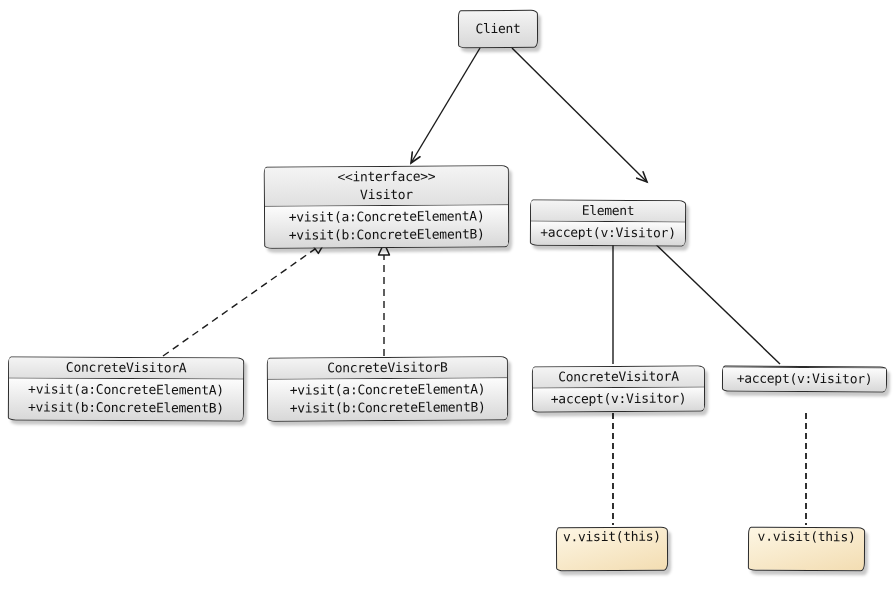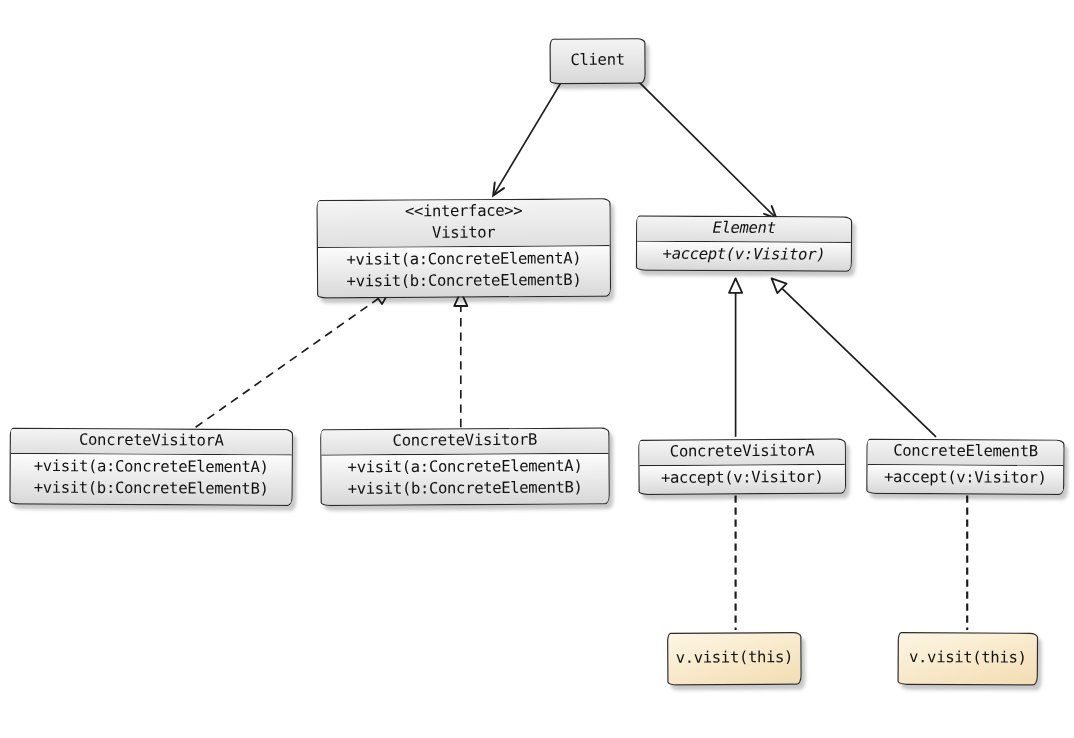--- a/index.html
+++ b/index.html
@@ -65,21 +65,21 @@
   .uml-class .class-name { font-weight: bold; font-weight: normal; }
   .solo-box {
     display: flex;
     align-items: center;
     justify-content: center;
     background: linear-gradient(var(--header-fill-top), var(--body-fill-bottom));
   }
   .uml-note {
     background: linear-gradient(165deg, var(--note-fill-top), var(--note-fill-bottom));
     display: flex;
-    align-items: center;
+    align-items: flex-start;
     justify-content: center;
   }
   .tilt-l { transform: rotate(-0.35deg); }
   .tilt-r { transform: rotate(0.3deg); }
 </style>
 </head>
 <body>
 
 <div class="canvas">
 
@@ -95,36 +95,36 @@
     <line x1="480" y1="48" x2="411" y2="163" marker-end="url(#open-arrow)"></line>
     <line x1="512" y1="48" x2="647" y2="182" marker-end="url(#open-arrow)"></line>
     <line class="dashed" x1="163" y1="356" x2="325" y2="242" marker-end="url(#hollow-triangle)"></line>
     <line class="dashed" x1="384" y1="356" x2="384" y2="243" marker-end="url(#hollow-triangle)"></line>
     <line x1="613" y1="364" x2="613" y2="232" marker-end="url(#hollow-triangle)"></line>
     <line x1="780" y1="364" x2="643" y2="232" marker-end="url(#hollow-triangle)"></line>
     <line class="dashed2" x1="613" y1="413" x2="613" y2="525"></line>
     <line class="dashed2" x1="806" y1="413" x2="806" y2="525"></line>
   </svg>
 
-  <div class="uml-class solo-box tilt-l" style="left:458px; top:10px; width:80px; height:38px;margin-top:22px;">
+  <div class="uml-class solo-box tilt-l" style="left:458px; top:10px; width:80px; height:38px;">
     <span class="class-name">Client</span>
   </div>
 
   <div class="uml-class tilt-l" style="left:264px; top:166px; width:245px;">
     <div class="uml-header">
       <div class="stereotype">&lt;&lt;interface&gt;&gt;</div>
       <div class="class-name">Visitor</div>
     </div>
     <div class="uml-body">
       <div class="method">+visit(a:ConcreteElementA)</div>
       <div class="method">+visit(b:ConcreteElementB)</div>
     </div>
   </div>
 
-  <div class="uml-class tilt-r" style="left:530px; top:180px; width:180px;font-style:italic;">
+  <div class="uml-class tilt-r" style="left:530px; top:200px; width:156px;">
     <div class="uml-header">
       <div class="class-name">Element</div>
     </div>
     <div class="uml-body">
       <div class="method">+accept(v:Visitor)</div>
     </div>
   </div>
 
   <div class="uml-class tilt-r" style="left:8px; top:357px; width:236px;">
     <div class="uml-header">
@@ -149,23 +149,20 @@
   <div class="uml-class tilt-l" style="left:532px; top:366px; width:173px;">
     <div class="uml-header">
       <div class="class-name">ConcreteVisitorA</div>
     </div>
     <div class="uml-body">
       <div class="method">+accept(v:Visitor)</div>
     </div>
   </div>
 
   <div class="uml-class tilt-r" style="left:722px; top:366px; width:165px;">
-    <div class="uml-header">
-      <div class="class-name">ConcreteElementB</div>
-    </div>
     <div class="uml-body">
       <div class="method">+accept(v:Visitor)</div>
     </div>
   </div>
 
   <div class="uml-note tilt-l" style="left:556px; top:527px; width:112px; height:44px;">
     <span class="note-text">v.visit(this)</span>
   </div>
 
   <div class="uml-note tilt-r" style="left:748px; top:527px; width:117px; height:44px;">

